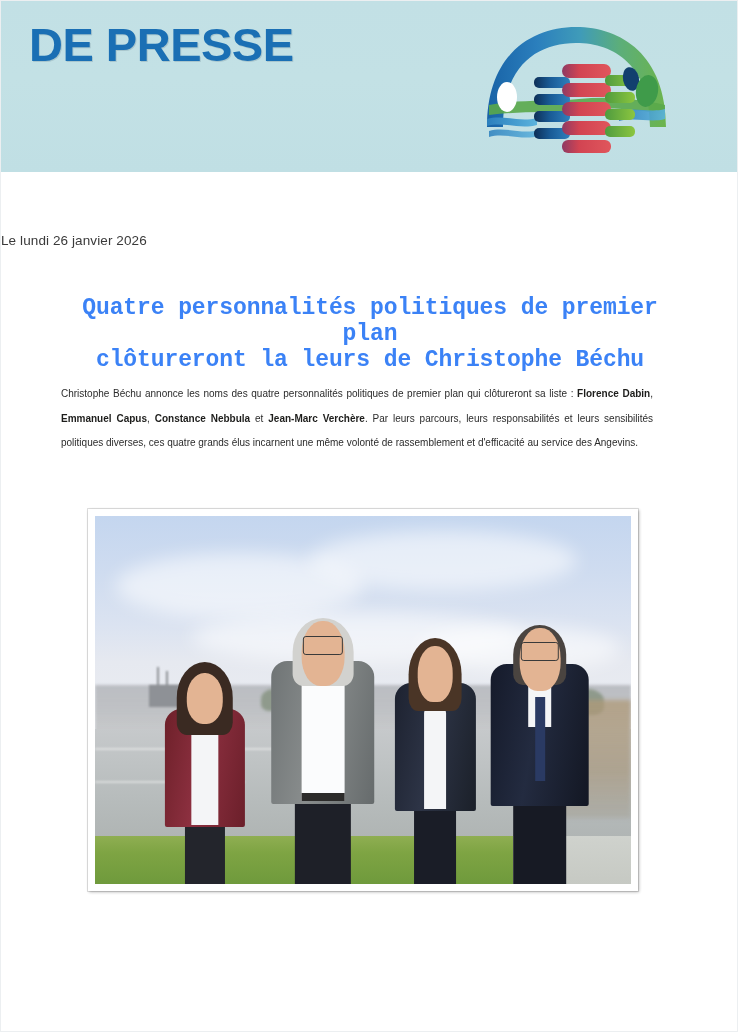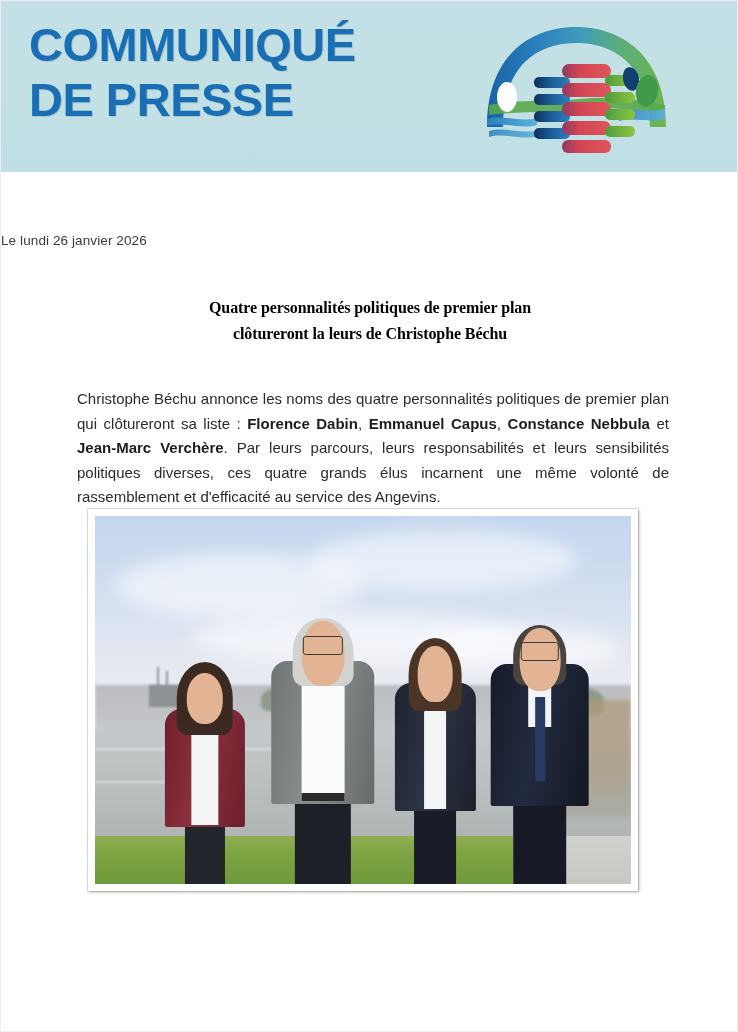--- a/index.html
+++ b/index.html
@@ -72,38 +72,38 @@
     letter-spacing: 0.1px;
   }
 
   
   .headline {
     position: absolute;
     left: 74px;
     top: 294px;
     width: 590px;
     text-align: center;
-    font-family: Liberation Serif, serif;
+    font-family: Liberation Mono, monospace;
     font-weight: 700;
-    font-size: 16px;
+    font-size: 23px;
     line-height: 26px;
-    color: #000000;
+    color: #3b82f6;
     letter-spacing: -0.1px;
   }
   .headline .hl-line { display: block; }
 
   
   .body-copy {
     position: absolute;
-    left: 76px;
+    left: 60px;
     top: 371px;
     width: 592px;
     text-align: justify;
     font-family: "Liberation Sans", sans-serif;
-    font-size: 15px;
+    font-size: 10px;
     line-height: 24.5px;
     color: #2b2b2b;
   }
   .body-copy b { font-weight: 700; color: #1d1d1b; }
 
   
   .photo-frame {
     position: absolute;
     left: 87px;
     top: 508px;
@@ -221,21 +221,20 @@
   .page-footer b { font-weight: 700; }
 </style>
 </head>
 <body>
 
 <div class="page">
 
   <div class="header-band">
 
     <div class="header-title">
-      <span class="l1">COMMUNIQUÉ</span>
       <span class="l2">DE PRESSE</span>
     </div>
 
     <div class="logo">
       <svg viewBox="0 0 195 138" width="195" height="138" xmlns="http://www.w3.org/2000/svg">
         <defs>
           <linearGradient id="arcGrad" x1="0" y1="0" x2="1" y2="0">
             <stop offset="0%" stop-color="#1862a6"></stop>
             <stop offset="28%" stop-color="#2b7fbd"></stop>
             <stop offset="52%" stop-color="#3f9bb9"></stop>

